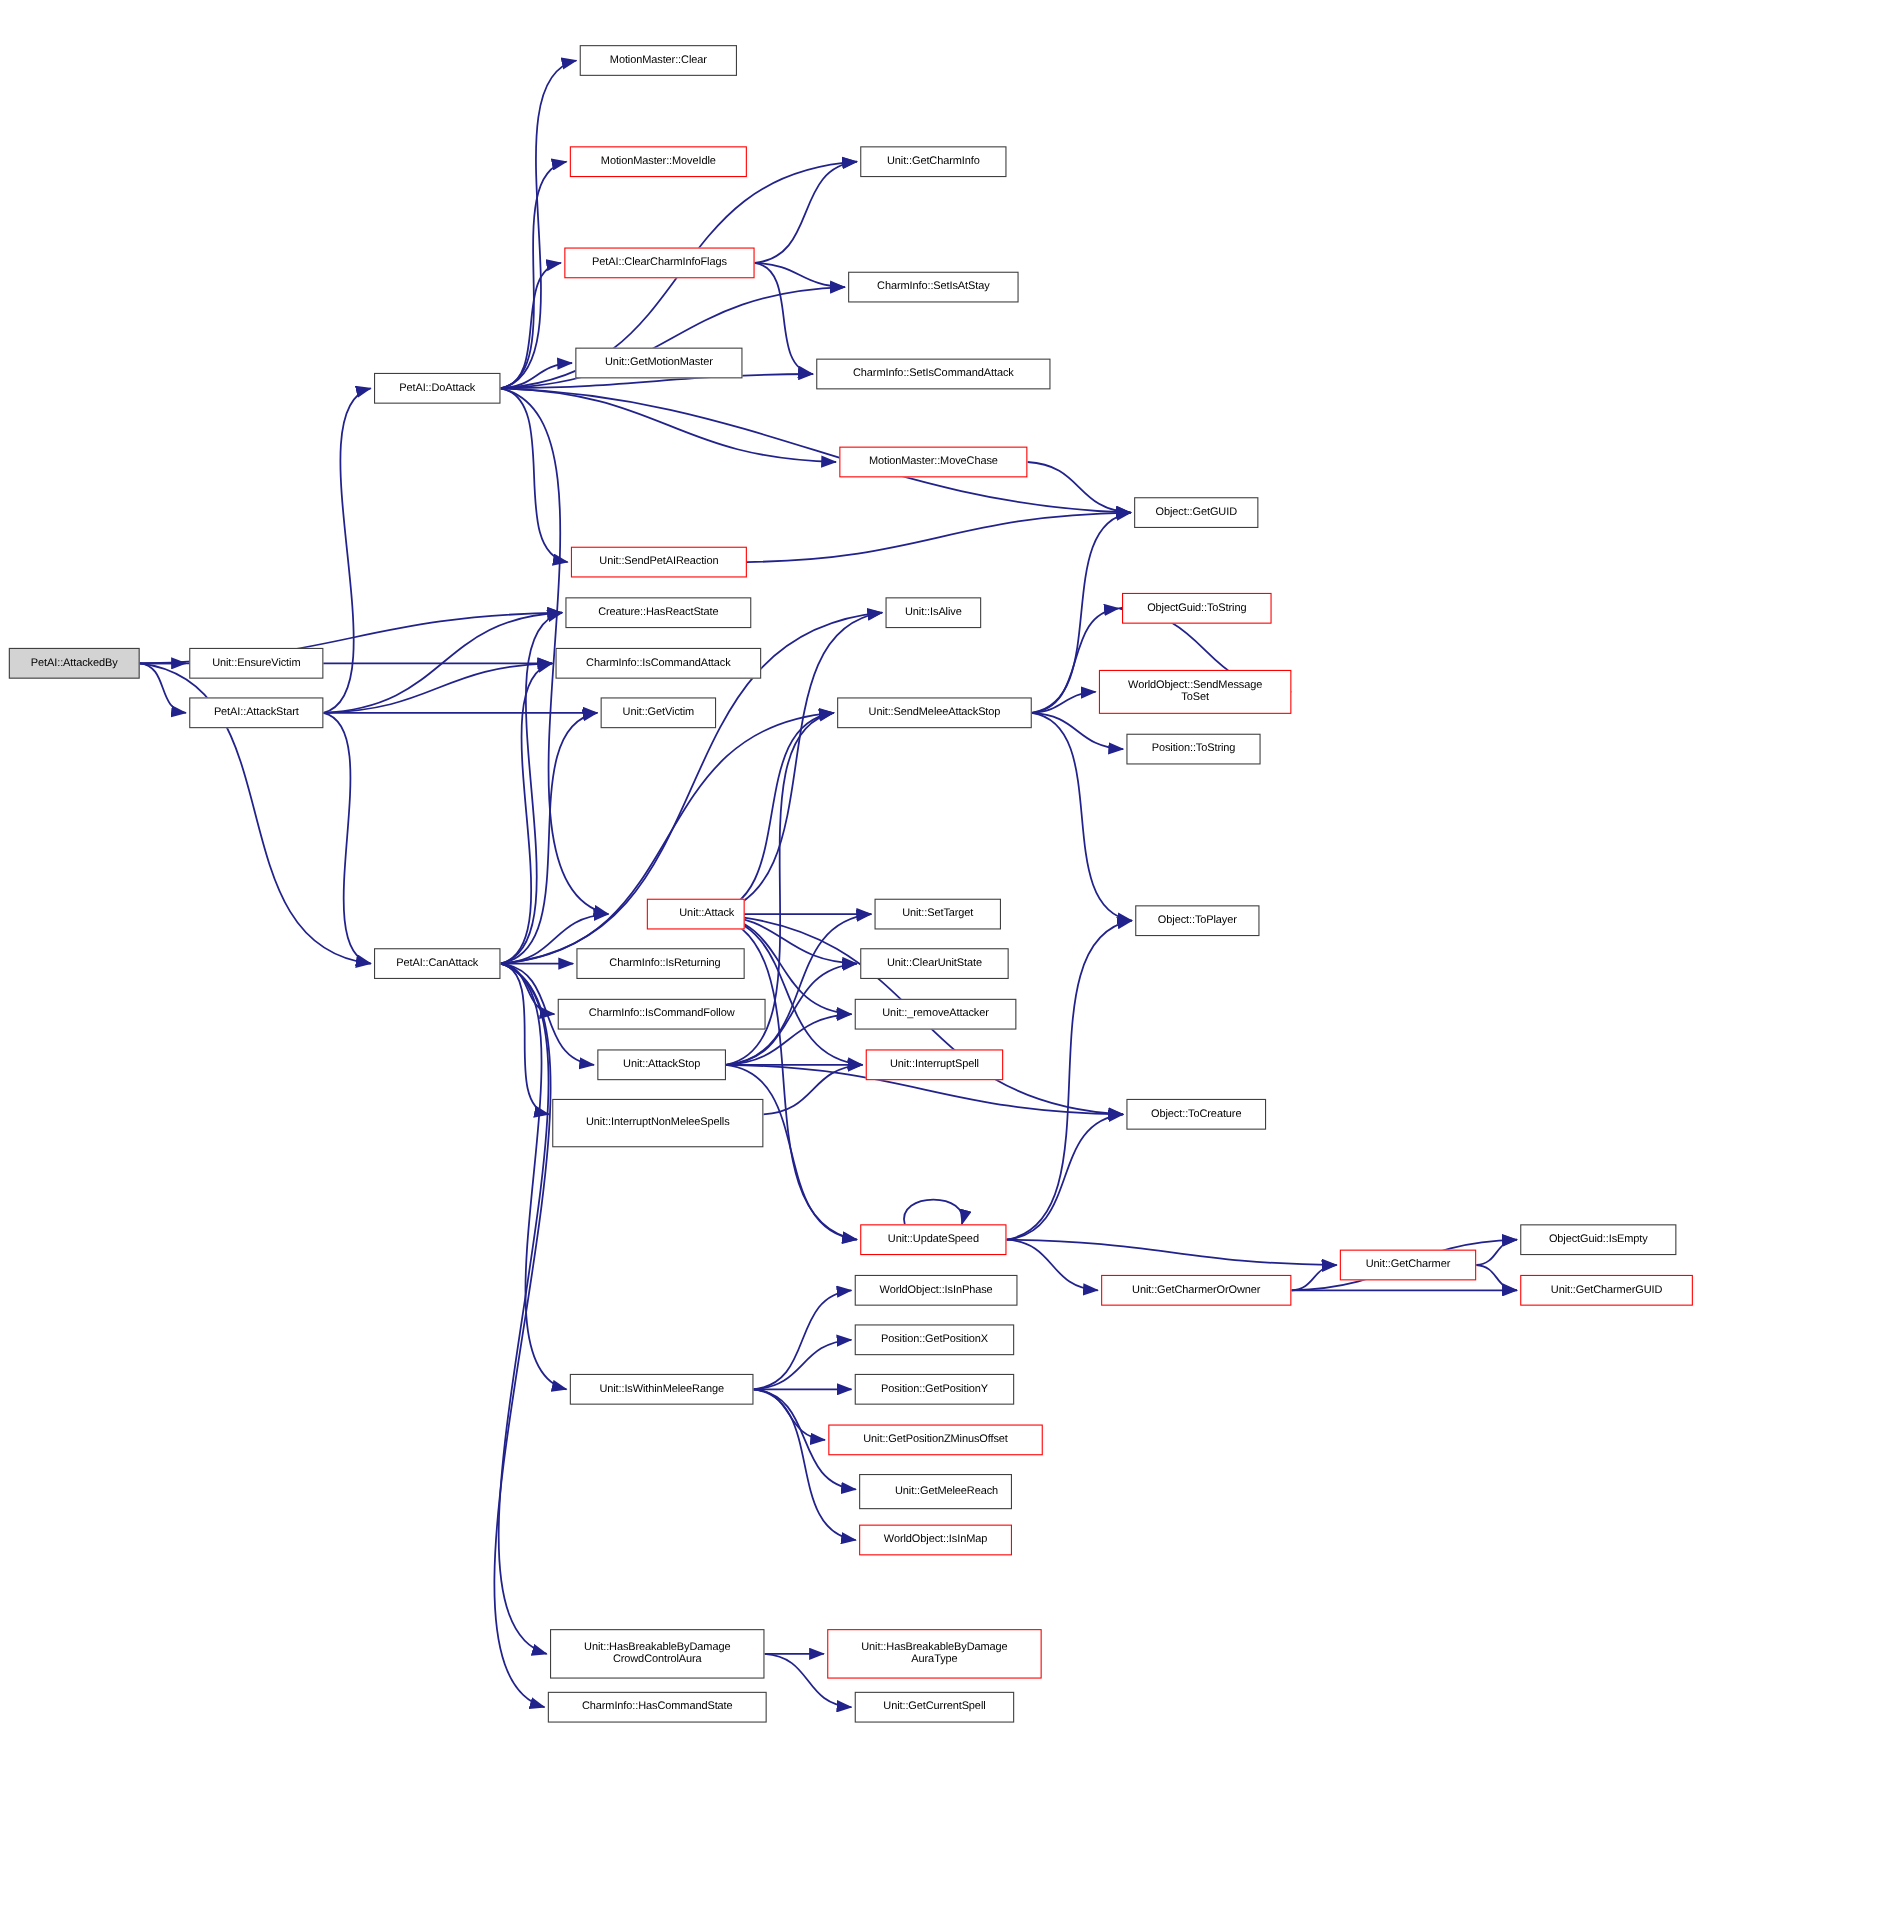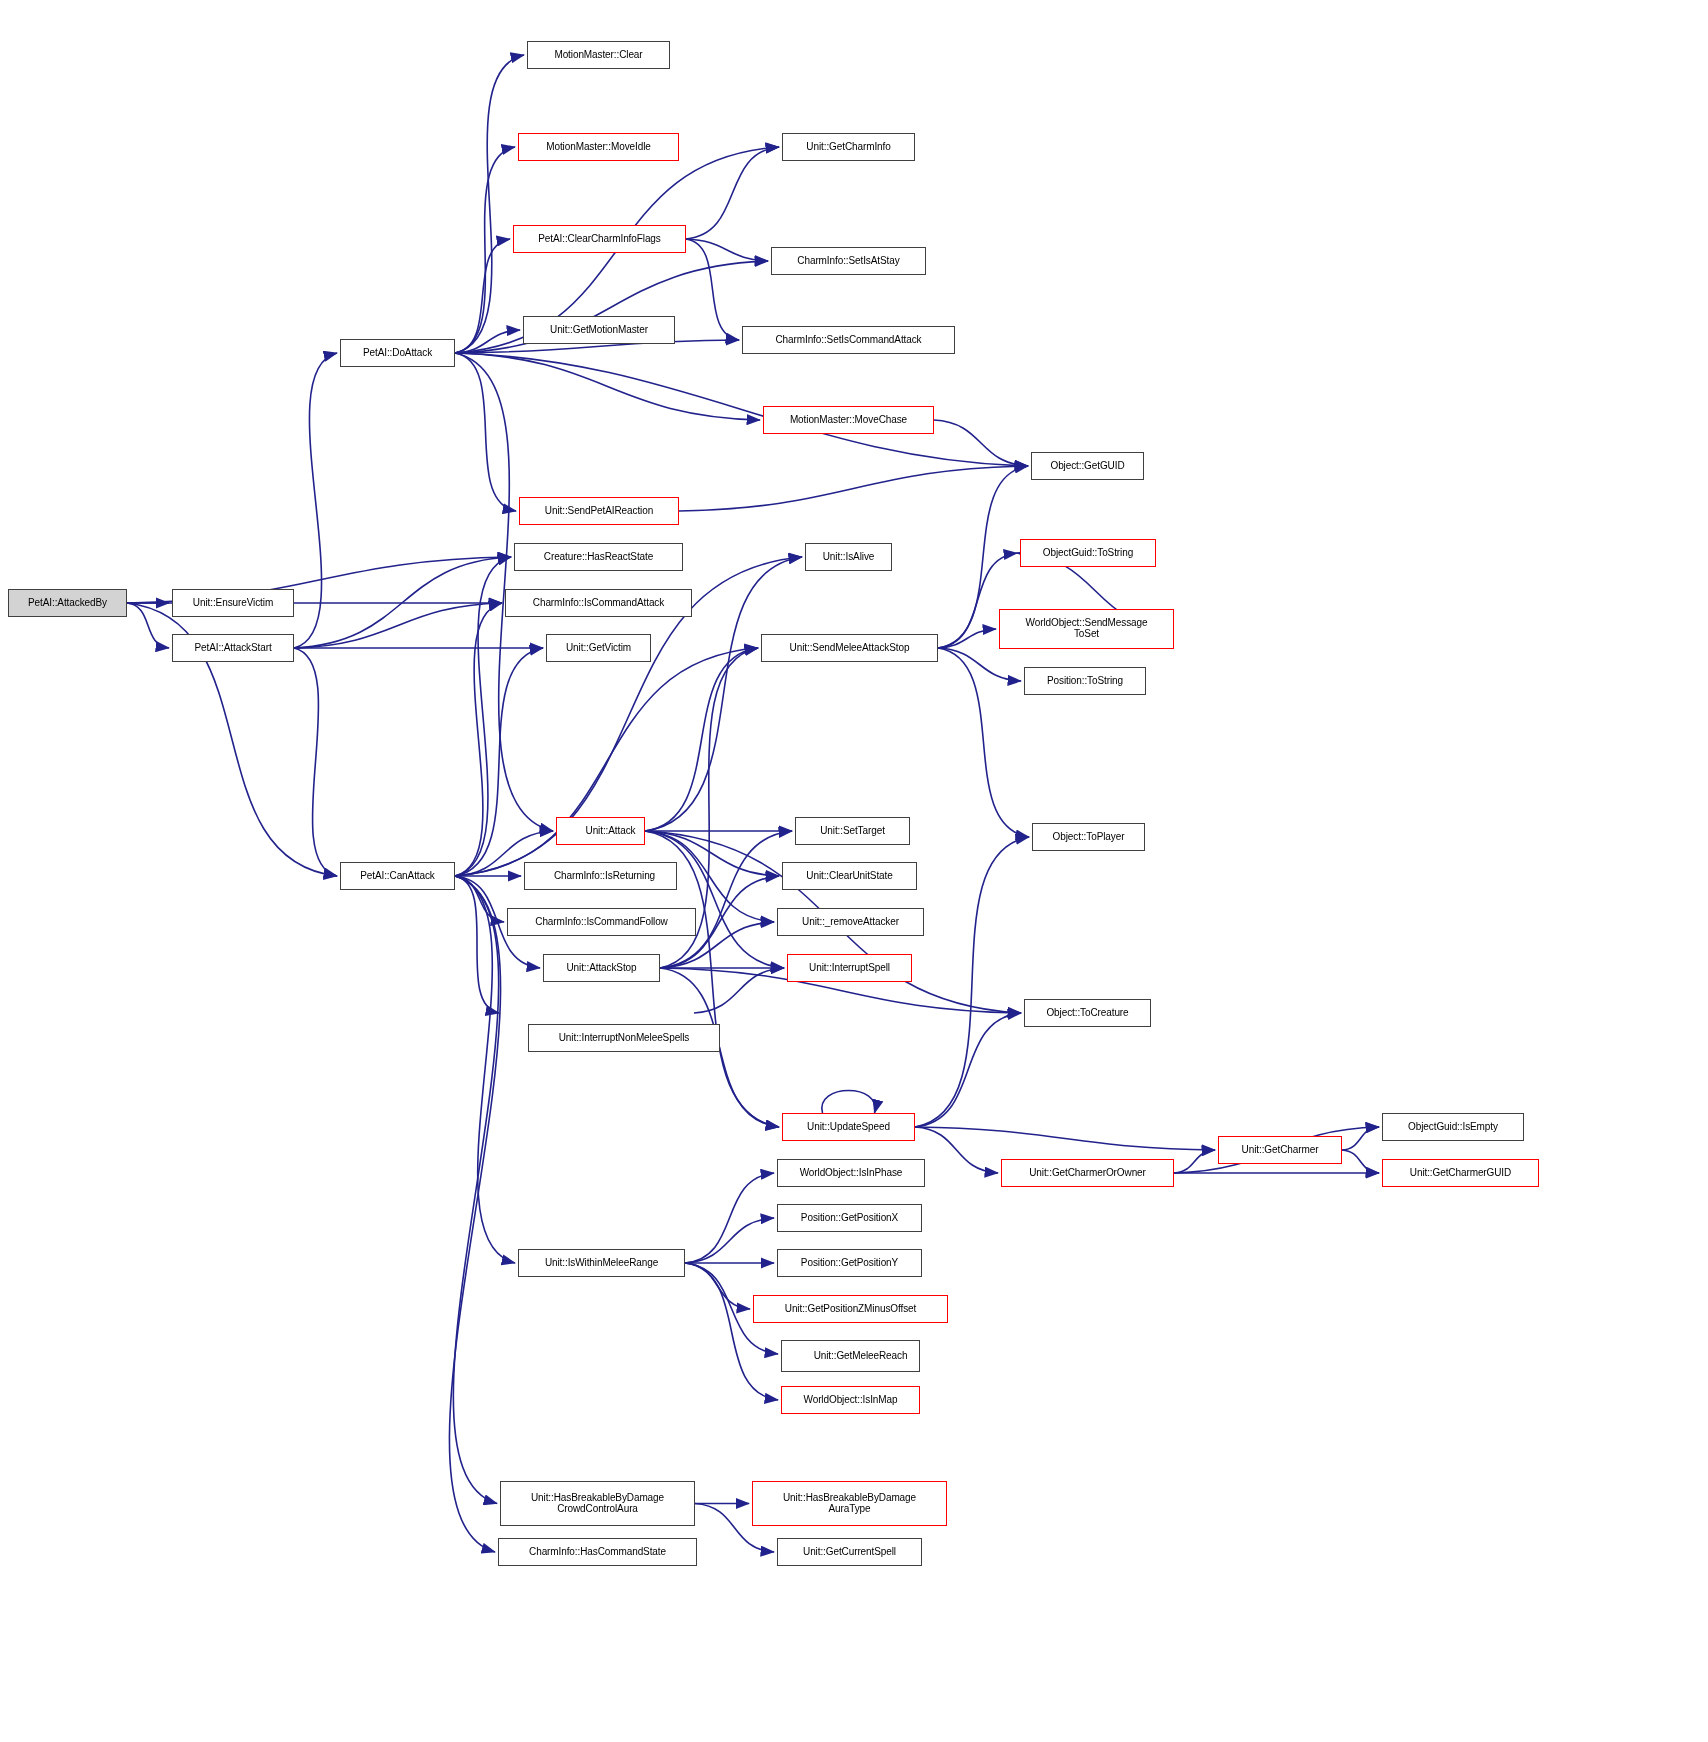--- a/index.html
+++ b/index.html
@@ -157,30 +157,30 @@
       <div class="gnode red" style="left: 519px; top: 497px; width: 160px; height: 28px; text-align: center;">Unit::SendPetAIReaction</div>
       <div class="gnode" style="left: 514px; top: 543px; width: 169px; height: 28px;">Creature::HasReactState</div>
       <div class="gnode" style="left: 505px; top: 589px; width: 187px; height: 28px;">CharmInfo::IsCommandAttack</div>
       <div class="gnode" style="left: 546px; top: 634px; width: 105px; height: 28px;">Unit::GetVictim</div>
       <div class="gnode" style="left: 805px; top: 543px; width: 87px; height: 28px;">Unit::IsAlive</div>
       <div class="gnode red" style="left: 1020px; top: 539px; width: 136px; height: 28px;">ObjectGuid::ToString</div>
       <div class="gnode red" style="left: 999px; top: 609px; width: 175px; height: 40px;">WorldObject::SendMessage
 ToSet</div>
       <div class="gnode" style="left: 761px; top: 634px; width: 177px; height: 28px;">Unit::SendMeleeAttackStop</div>
       <div class="gnode" style="left: 1024px; top: 667px; width: 122px; height: 28px;">Position::ToString</div>
-      <div class="gnode red" style="left: 556px; top: 817px; width: 89px; height: 28px; padding-left: 24px;">Unit::Attack</div>
+      <div class="gnode red" style="left: 588px; top: 817px; width: 89px; height: 28px; padding-left: 24px;">Unit::Attack</div>
       <div class="gnode" style="left: 795px; top: 817px; width: 115px; height: 28px;">Unit::SetTarget</div>
       <div class="gnode" style="left: 1032px; top: 823px; width: 113px; height: 28px;">Object::ToPlayer</div>
       <div class="gnode" style="left: 524px; top: 862px; width: 153px; height: 28px; padding-left: 12px;">CharmInfo::IsReturning</div>
       <div class="gnode" style="left: 782px; top: 862px; width: 135px; height: 28px;">Unit::ClearUnitState</div>
       <div class="gnode" style="left: 507px; top: 908px; width: 189px; height: 28px;">CharmInfo::IsCommandFollow</div>
       <div class="gnode" style="left: 777px; top: 908px; width: 147px; height: 28px;">Unit::_removeAttacker</div>
       <div class="gnode" style="left: 543px; top: 954px; width: 117px; height: 28px;">Unit::AttackStop</div>
       <div class="gnode red" style="left: 787px; top: 954px; width: 125px; height: 28px;">Unit::InterruptSpell</div>
-      <div class="gnode" style="left: 502px; top: 1024px; width: 192px; height: 28px; margin-left: 26px;">Unit::InterruptNonMeleeSpells</div>
+      <div class="gnode" style="left: 502px; top: 999px; width: 192px; height: 44px;">Unit::InterruptNonMeleeSpells</div>
       <div class="gnode" style="left: 1024px; top: 999px; width: 127px; height: 28px;">Object::ToCreature</div>
       <div class="gnode red" style="left: 782px; top: 1113px; width: 133px; height: 28px;">Unit::UpdateSpeed</div>
       <div class="gnode" style="left: 777px; top: 1159px; width: 148px; height: 28px;">WorldObject::IsInPhase</div>
       <div class="gnode red" style="left: 1001px; top: 1159px; width: 173px; height: 28px;">Unit::GetCharmerOrOwner</div>
       <div class="gnode red" style="left: 1218px; top: 1136px; width: 124px; height: 28px;">Unit::GetCharmer</div>
       <div class="gnode" style="left: 1382px; top: 1113px; width: 142px; height: 28px;">ObjectGuid::IsEmpty</div>
       <div class="gnode red" style="left: 1382px; top: 1159px; width: 157px; height: 28px;">Unit::GetCharmerGUID</div>
       <div class="gnode" style="left: 777px; top: 1204px; width: 145px; height: 28px;">Position::GetPositionX</div>
       <div class="gnode" style="left: 518px; top: 1249px; width: 167px; height: 28px;">Unit::IsWithinMeleeRange</div>
       <div class="gnode" style="left: 777px; top: 1249px; width: 145px; height: 28px;">Position::GetPositionY</div>

